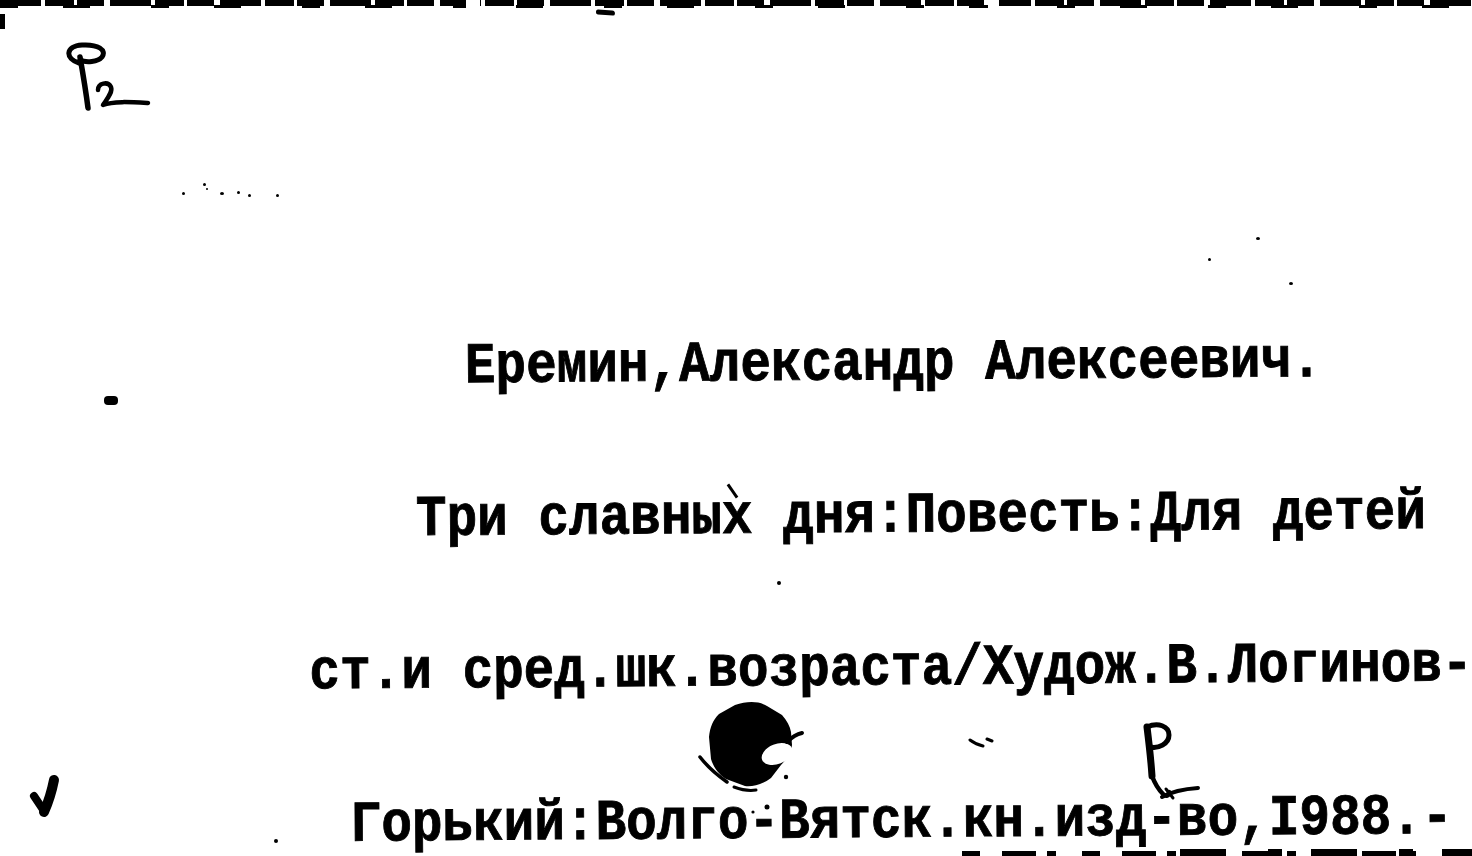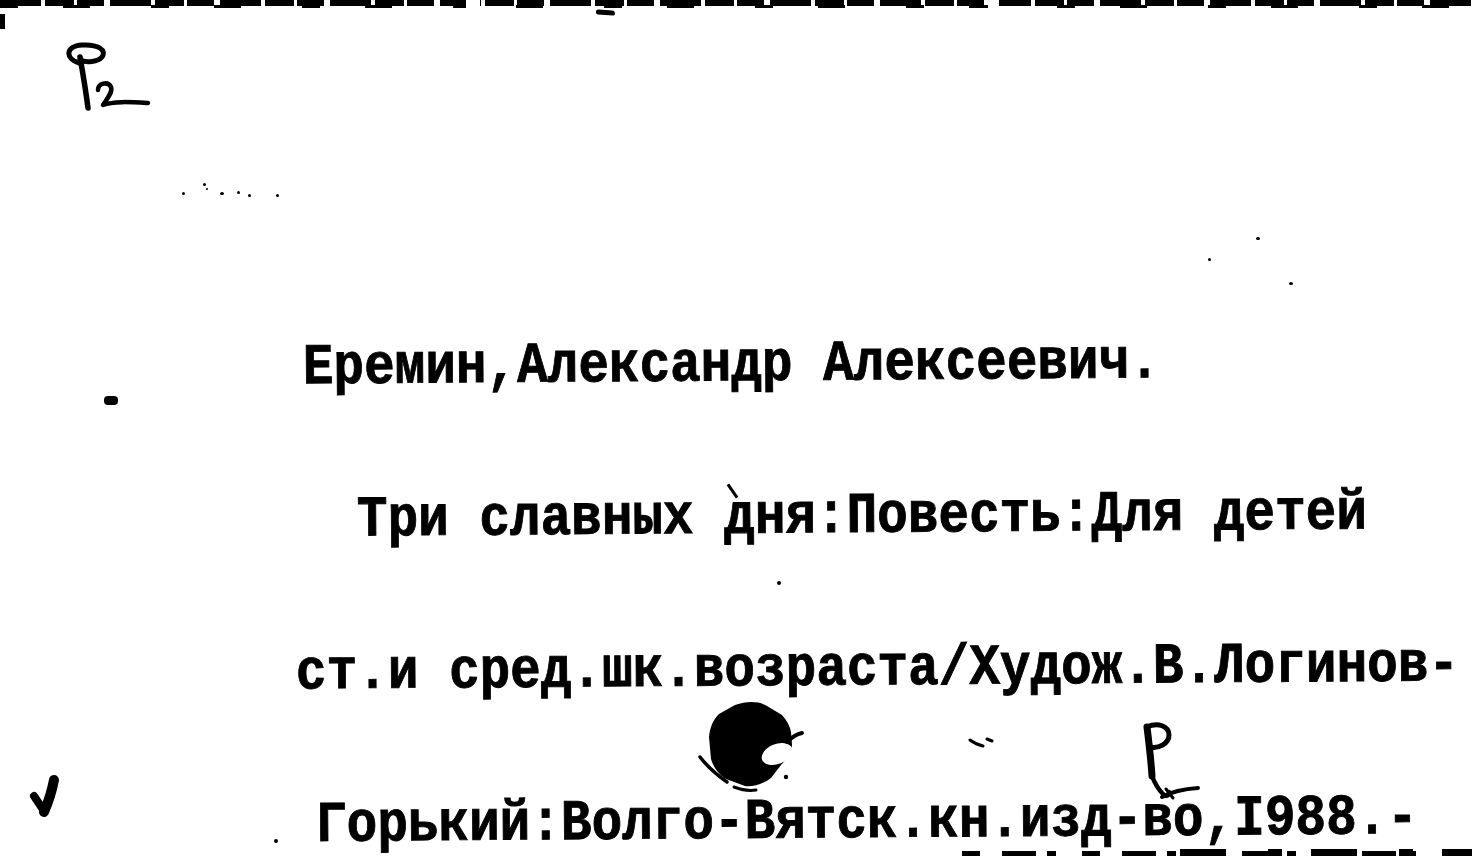--- a/index.html
+++ b/index.html
@@ -9,20 +9,21 @@
     width: 1472px;
     height: 856px;
     overflow: hidden;
   }
   .scan {
     position: relative;
     width: 1472px;
     height: 856px;
     background: #ffffff;
     font-family: "Liberation Mono", "DejaVu Sans Mono", monospace;
+    text-align: center;
   }
   
   .edge-top {
     position: absolute;
     left: 0; top: 0;
     width: 1472px; height: 6px;
     background-image:
       repeating-linear-gradient(90deg,
         #000 0px, #000 41px,
         transparent 41px, transparent 45px,

